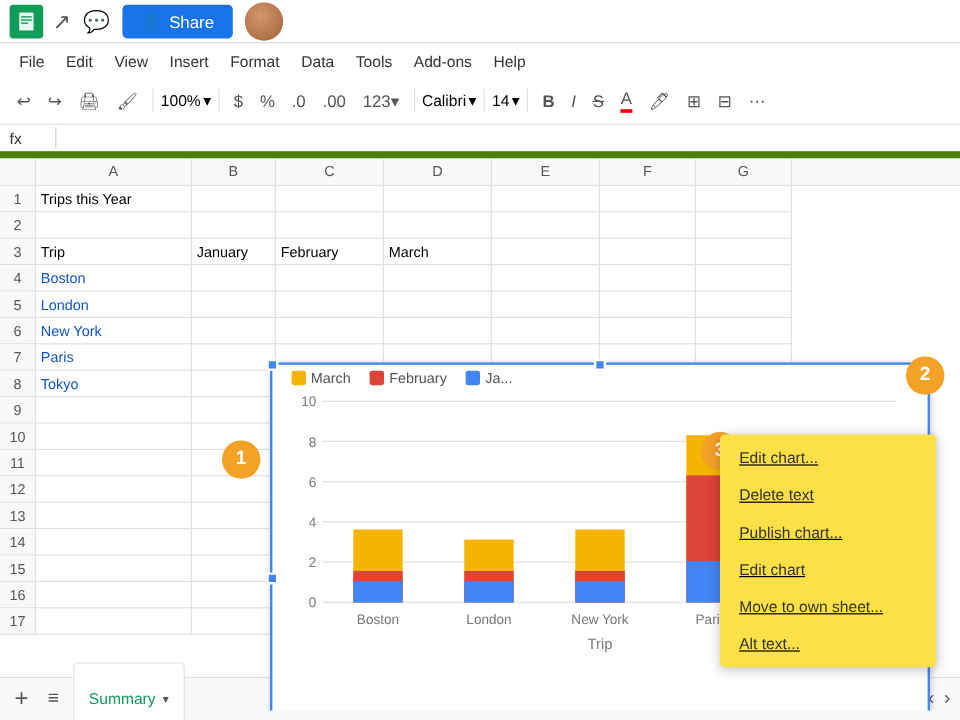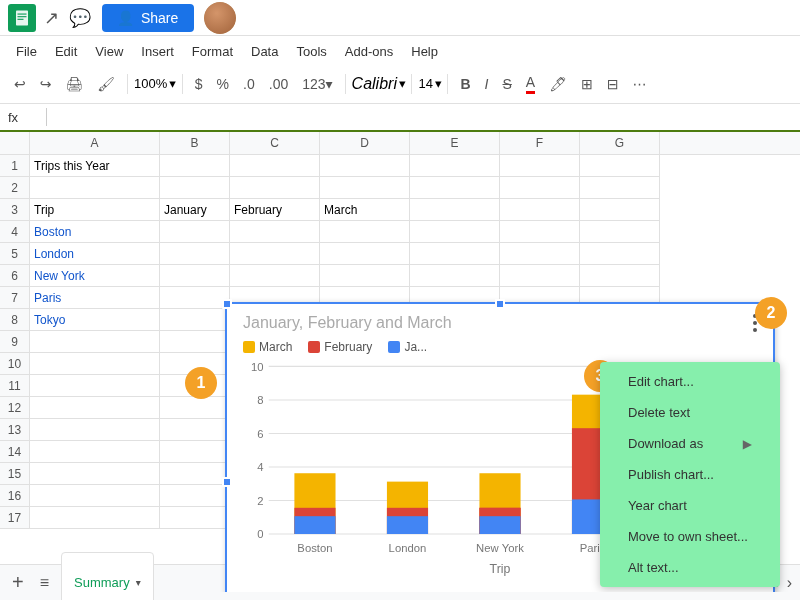--- a/index.html
+++ b/index.html
@@ -42,21 +42,21 @@
     }
     .tb-btn {
       padding: 4px 6px; border: none; background: transparent; cursor: pointer; color: #555;
       border-radius: 3px; font-size: 14px; display: flex; align-items: center; gap: 1px;
     }
     .tb-divider { width: 1px; height: 20px; background: #e0e0e0; margin: 0 4px; }
     .tb-zoom { display: flex; align-items: center; gap: 2px; }
 
     
     .formula-bar {
-      display: flex; align-items: center; padding: 2px 8px; height: 28px; border-bottom: 2px solid #4d7c0f;
+      display: flex; align-items: center; padding: 2px 8px; height: 28px; border-bottom: 6px solid #4d7c0f;
       gap: 8px;
     }
     .cell-ref { font-size: 13px; color: #333; min-width: 30px; }
     .formula-divider { width: 1px; height: 18px; background: #ccc; }
     .formula-input { flex: 1; font-size: 13px; color: #333; border: none; outline: none; }
 
     
     .spreadsheet {
       display: flex; flex-direction: column; flex: 1;
     }
@@ -117,26 +117,27 @@
     .legend-item { display: flex; align-items: center; gap: 4px; font-size: 12px; color: #555; }
     .legend-dot { width: 12px; height: 12px; border-radius: 2px; }
 
     .chart-body { padding: 0 16px 8px 16px; position: relative; }
     .chart-svg { width: 100%; height: 220px; }
 
     
     .context-menu {
       position: absolute;
       top: 230px; left: 600px;
-      background: #86efac;
+      background: #fde047;
       border-radius: 4px;
       box-shadow: 0 2px 10px rgba(0,0,0,0.25);
       z-index: 20;
       min-width: 180px;
-      padding: 4px 12px;
+      padding: 4px 0;
+      text-decoration: underline;
     }
     .ctx-item {
       padding: 8px 16px; font-size: 13px; color: #333; cursor: pointer; display: flex; align-items: center; justify-content: space-between;
     }
     .ctx-arrow { color: #666; font-size: 12px; }
 
     
     .callout {
       position: absolute; width: 32px; height: 32px; border-radius: 50%;
       background: #f4a127; color: #fff; font-weight: bold; font-size: 16px;
@@ -224,21 +225,21 @@
     <span>▾</span>
   </div>
   <div class="tb-divider"></div>
   <button class="tb-btn">$</button>
   <button class="tb-btn">%</button>
   <button class="tb-btn">.0</button>
   <button class="tb-btn">.00</button>
   <button class="tb-btn">123▾</button>
   <div class="tb-divider"></div>
   <div style="display:flex;align-items:center;gap:2px;">
-    <span style="font-size:16px;font-style:italic;">Calibri</span>
+    <span style="font-size:13px;">Calibri</span>
     <span>▾</span>
   </div>
   <div class="tb-divider"></div>
   <div style="display:flex;align-items:center;gap:2px;">
     <span style="font-size:13px;">14</span>
     <span>▾</span>
   </div>
   <div class="tb-divider"></div>
   <button class="tb-btn" style="font-weight:bold;">B</button>
   <button class="tb-btn" style="font-style:italic;">I</button>
@@ -454,28 +455,20 @@
   </div>
 
   <div class="chart-overlay">
 
     <div class="handle h-tl"></div>
     <div class="handle h-tm"></div>
     <div class="handle h-tr"></div>
     <div class="handle h-ml"></div>
     <div class="handle h-mr"></div>
 
-    <div class="chart-header">
-      <div class="chart-title">January, February and March</div>
-      <button class="chart-menu-btn">
-        <div class="chart-dot"></div>
-        <div class="chart-dot"></div>
-        <div class="chart-dot"></div>
-      </button>
-    </div>
 
     <div class="chart-legend">
       <div class="legend-item">
         <div class="legend-dot" style="background:#f4b400;"></div>
         <span>March</span>
       </div>
       <div class="legend-item">
         <div class="legend-dot" style="background:#db4437;"></div>
         <span>February</span>
       </div>
@@ -547,28 +540,24 @@
   </div>
 
   <div class="context-menu">
     <div class="ctx-item">
       <span>Edit chart...</span>
     </div>
     <div class="ctx-item">
       <span>Delete text</span>
     </div>
     <div class="ctx-item">
-      <span>Download as</span>
-      <span class="ctx-arrow">▶</span>
+      <span>Publish chart...</span>
     </div>
     <div class="ctx-item">
-      <span>Publish chart...</span>
-    </div>
-    <div class="ctx-item">
-      <span>Year chart</span>
+      <span>Edit chart</span>
     </div>
     <div class="ctx-item">
       <span>Move to own sheet...</span>
     </div>
     <div class="ctx-item">
       <span>Alt text...</span>
     </div>
   </div>
 </div>
 

